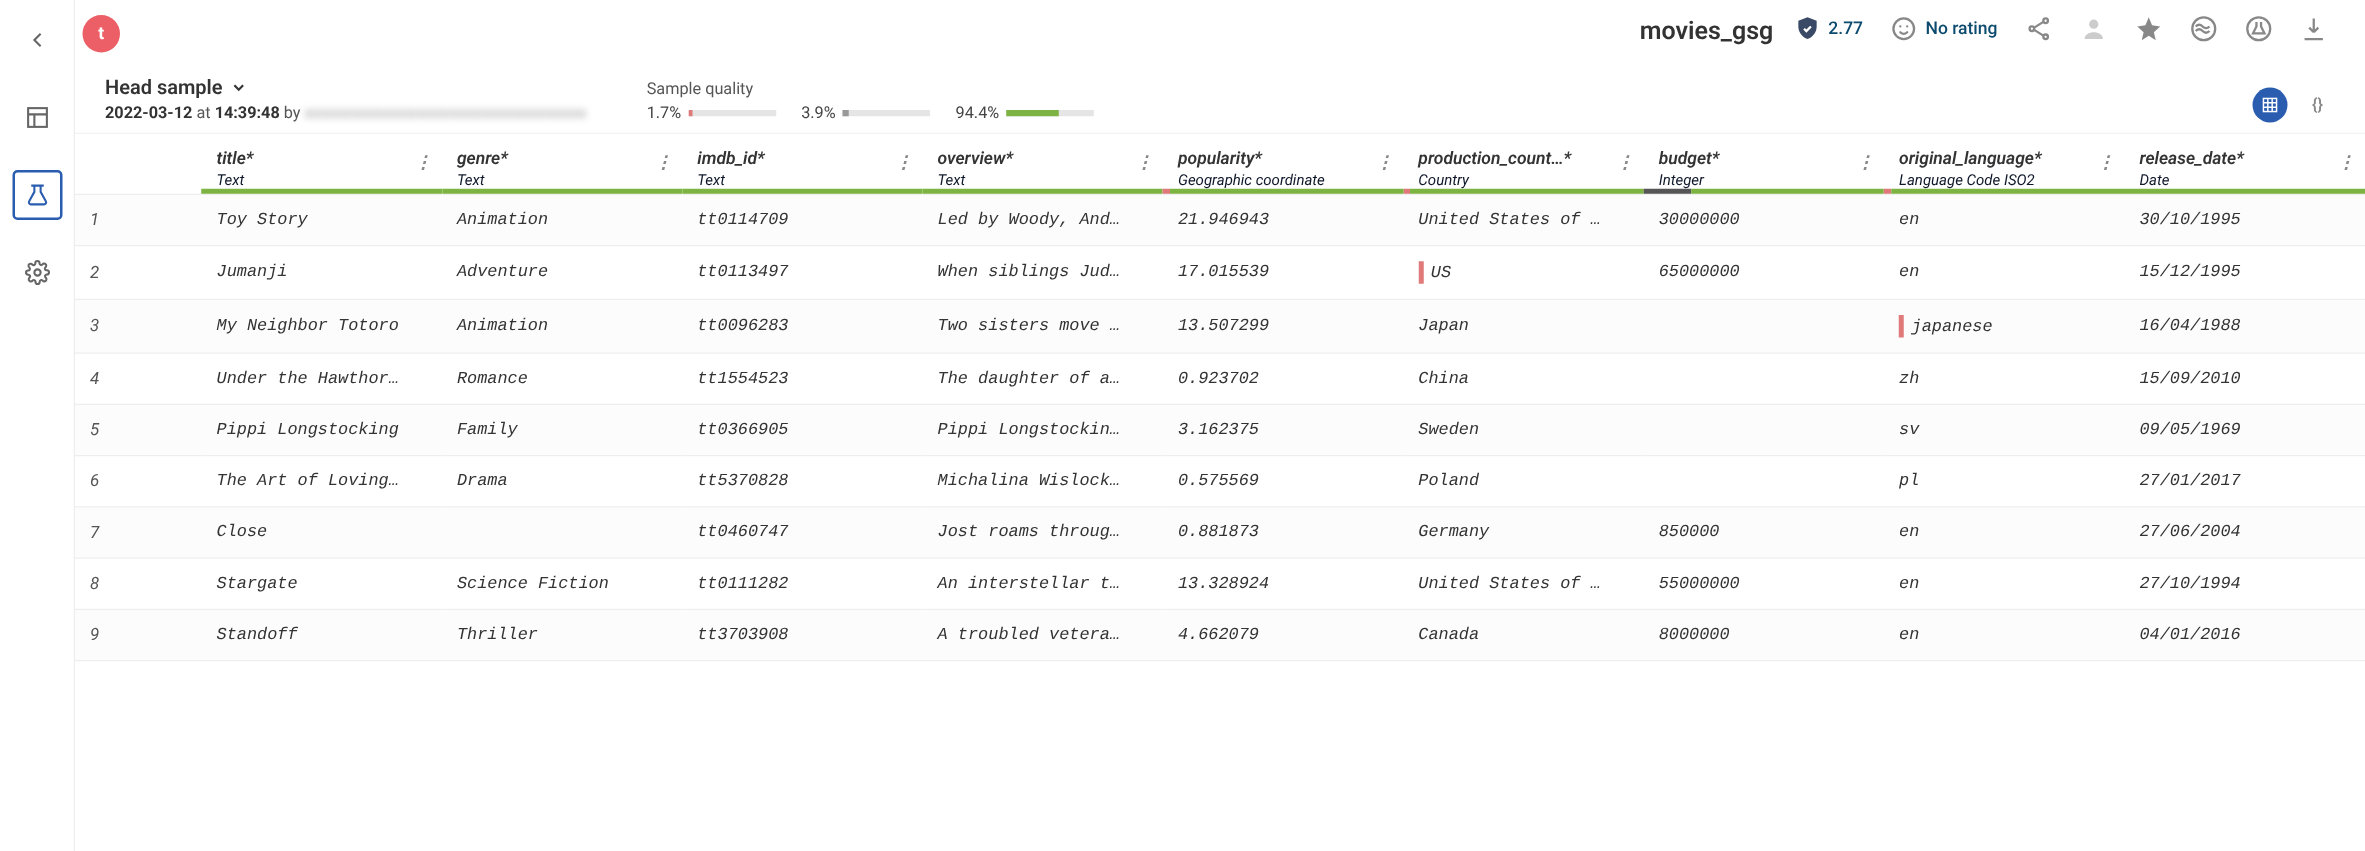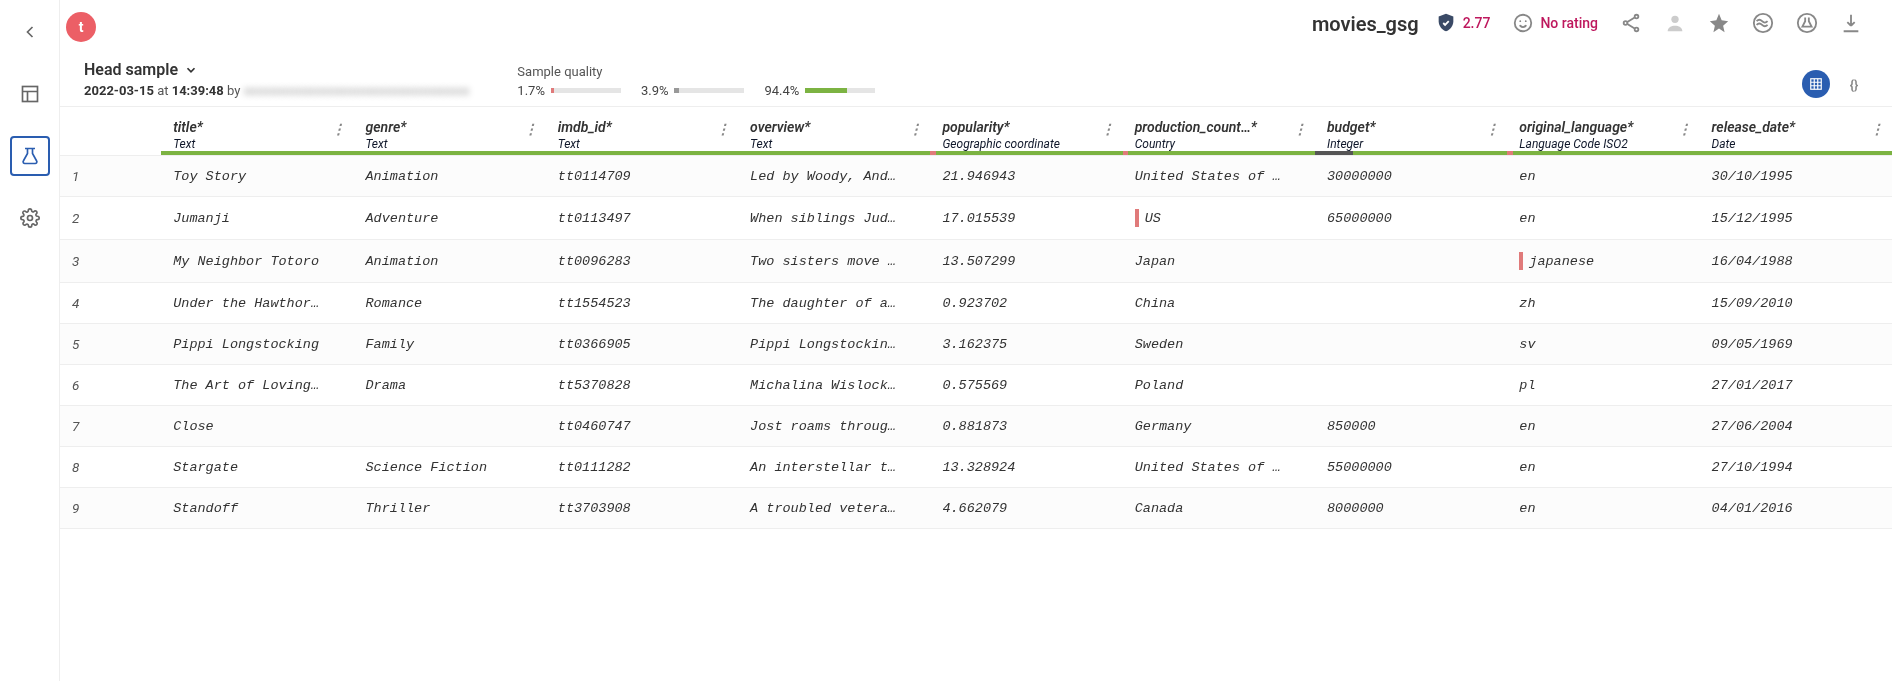--- a/index.html
+++ b/index.html
@@ -17,21 +17,21 @@
 
 .main { flex:1; display:flex; flex-direction:column; min-width:0; }
 
 .topbar { display:flex; align-items:flex-start; padding:12px 30px 10px 0; gap:16px; }
 .brand { width:30px; height:30px; border-radius:50%; background:#ec5f66; color:#fff; display:flex; align-items:center; justify-content:center; font-weight:bold; flex-shrink:0; margin-left:6px;}
 .title-block { flex:1;text-align:right; }
 .title-line { font-size:20px; font-weight:600; color:#333; }
 .sub-line { font-size:14px; color:#555; margin-top:4px; }
 .sub-line a { color:#2a6fc9; text-decoration:none; }
 .topbar-icons { display:flex; align-items:center; gap:22px; color:#777; }
-.topbar-icons .metric { display:flex; align-items:center; gap:6px; font-weight:500; color:#be185d;}
+.topbar-icons .metric { display:flex; align-items:center; gap:6px; font-weight:500; color:#0c4a6e;}
 .topbar-icons svg { width:22px; height:22px; display:block; }
 .icon-btn { cursor:pointer; display:flex; align-items:center; color: #888;}
 
 .sample-bar { display:flex; align-items:flex-end; padding:8px 24px 8px 24px; gap:48px;}
 .sample-left { display:flex; flex-direction:column;}
 .sample-title { font-size:16px; font-weight:600; display:flex; align-items:center; gap:6px; cursor:pointer;}
 .sample-meta { font-size:13px; color:#555; margin-top:4px;}
 .sample-meta b { color:#333; }
 .blur { color:transparent; text-shadow:0 0 6px rgba(0,0,0,.4);}
 .quality-block { display:flex; flex-direction:column;}
@@ -157,21 +157,21 @@
 
     <div class="sample-bar">
       <div class="sample-left">
         <div class="sample-title">
           <span>Head sample</span>
           <svg width="14" height="14" viewBox="0 0 24 24" fill="none" stroke="currentColor" stroke-width="3">
               <path d="M6 9l6 6 6-6"></path>
             </svg>
         </div>
         <div class="sample-meta">
-          <b>2022-03-15</b><span> at </span><b>14:39:48</b><span> by </span><span class="blur">xxxxxxxxxxxxxxxxxxxxxxxxxxxxxxxxxxx</span>
+          <b>2022-03-12</b><span> at </span><b>14:39:48</b><span> by </span><span class="blur">xxxxxxxxxxxxxxxxxxxxxxxxxxxxxxxxxxx</span>
         </div>
       </div>
       <div class="quality-block">
         <div class="quality-title">Sample quality</div>
         <div class="quality-bars">
           <div class="qbar">
               <span>1.7%</span>
               <div class="bar-track">
                 <div class="bar-fill" id="q1f" style="width: 4%; background: rgb(224, 122, 122);"></div>
               </div>

